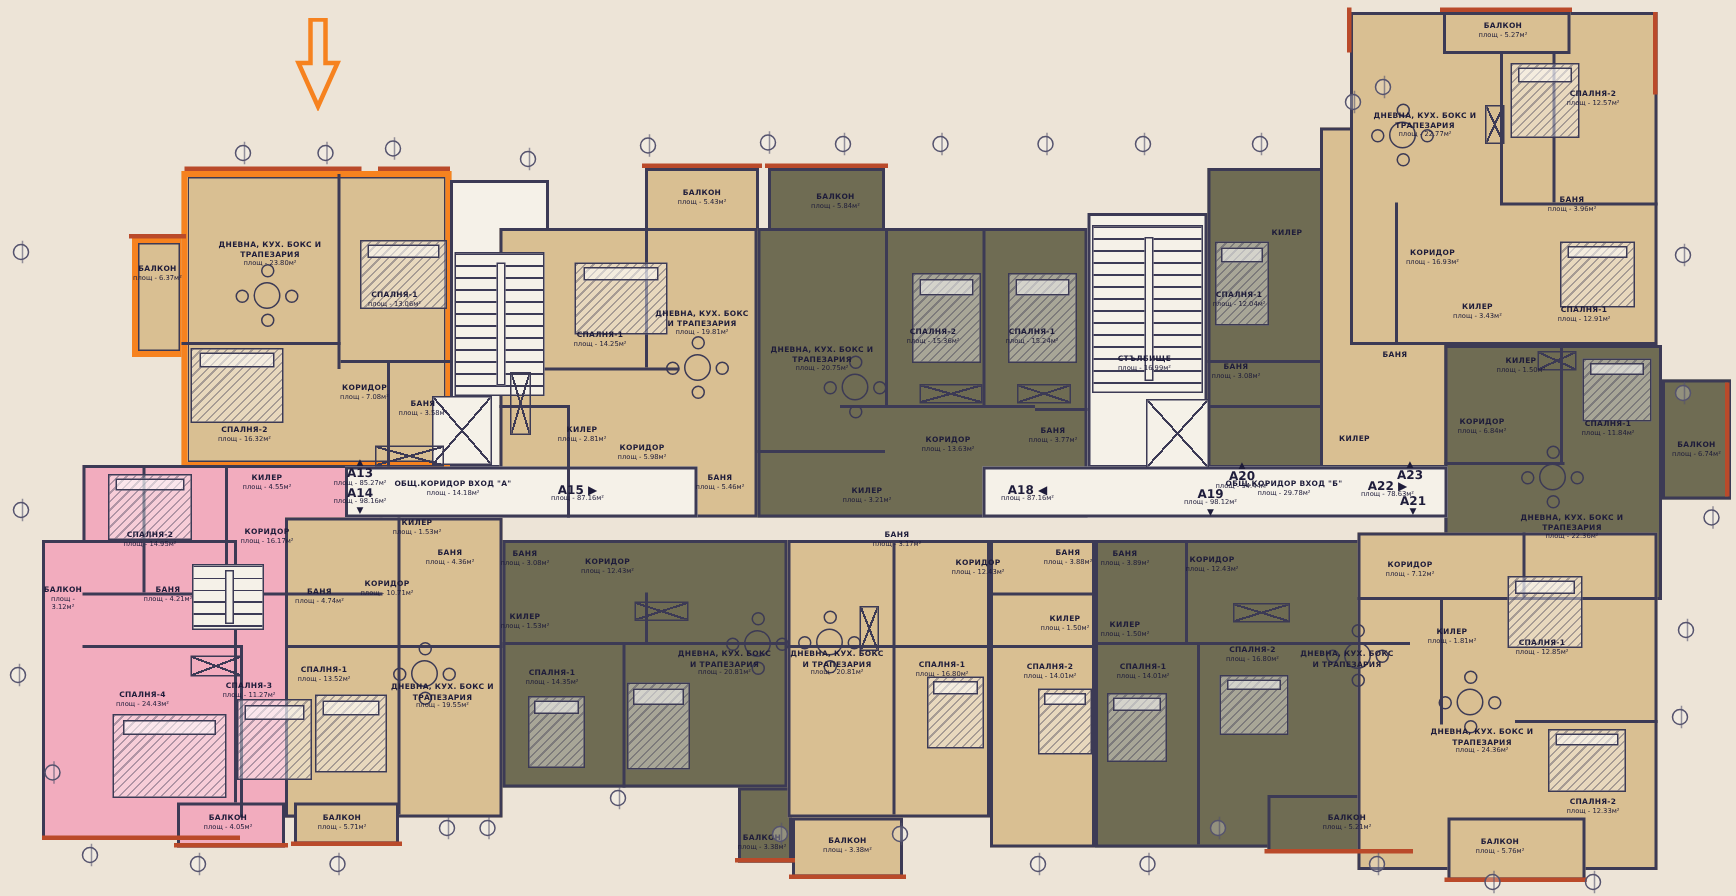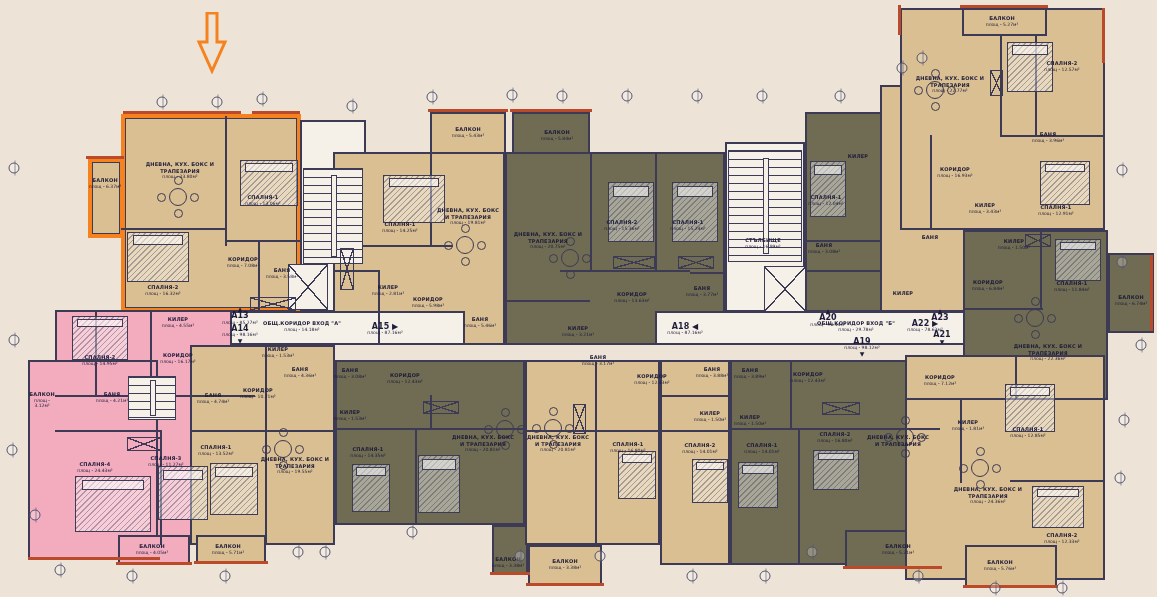--- a/index.html
+++ b/index.html
@@ -627,21 +627,21 @@
     </div>
     <div class="tag" style="left: 685px; top: 330px;">
       <span class="id">A18 ◀</span>
       <span class="ar">площ - 87.16м²</span>
     </div>
     <div class="tag" style="left: 828px; top: 318px;">
       <span class="arr">▲</span>
       <span class="id">A20</span>
       <span class="ar">площ - 94.44м²</span>
     </div>
-    <div class="tag" style="left: 862px; top: 336px; margin-top: 12px;">
+    <div class="tag" style="left: 807px; top: 336px;">
       <span class="id">A19</span>
       <span class="ar">площ - 98.12м²</span>
       <span class="arr">▼</span>
     </div>
     <div class="tag" style="left: 940px; top: 315px;">
       <span class="arr">▲</span>
       <span class="id">A23</span>
     </div>
     <div class="tag" style="left: 925px; top: 327px;">
       <span class="id">A22 ▶</span>

